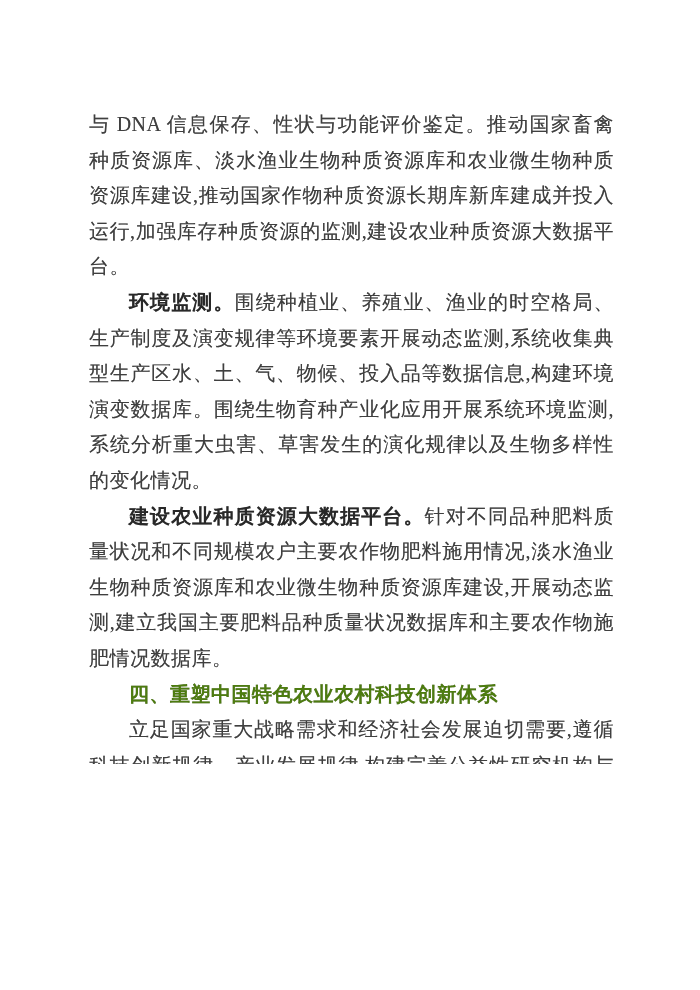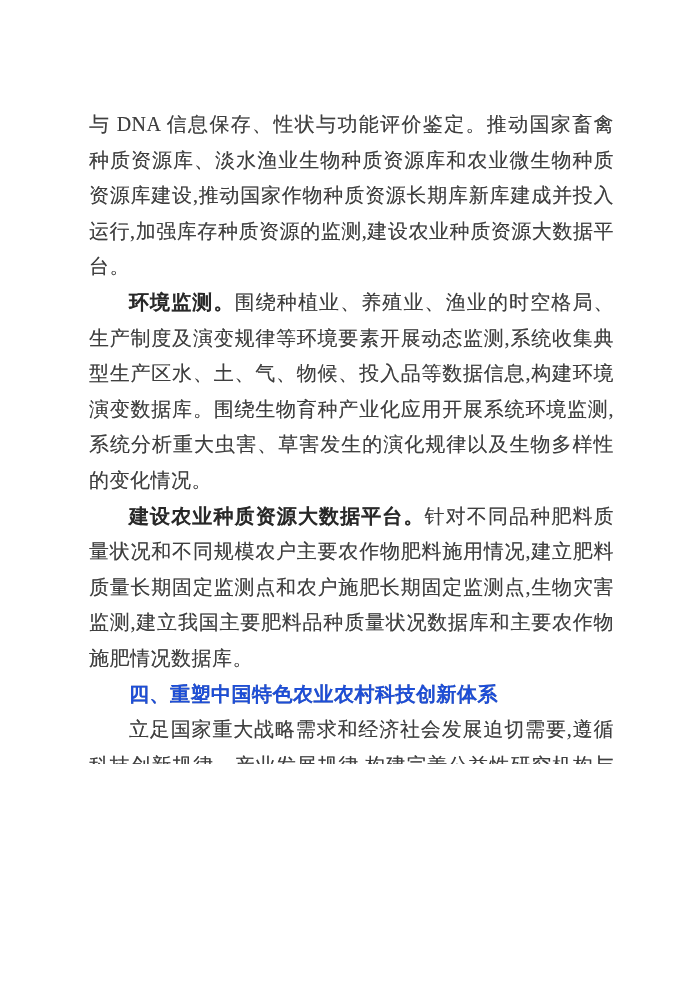--- a/index.html
+++ b/index.html
@@ -38,21 +38,21 @@
   .lead {
     font-weight: 700;
     color: #282828;
     font-family: Liberation Serif, serif;
   }
   .heading {
     margin: 0;
     font-size: 20px;
     line-height: 35.6px;
     font-weight: 700;
-    color: #1d4ed8;
+    color: #4d7c0f;
     font-family: "Liberation Sans", "DejaVu Sans", sans-serif;
     text-indent: 2em;
     text-align: left;
   }
   .page-footer {
     position: absolute;
     left: 93px;
     top: 888px;
     font-size: 22px;
     color: #383838;
@@ -65,21 +65,21 @@
 
 <div class="page">
 
   <main class="body-text">
 
     <p class="para noindent"><span>与 DNA 信息保存、性状与功能评价鉴定。推动国家畜禽种质资源库、淡水渔业生物种质资源库和农业微生物种质资源库建设,推动国家作物种质资源长期库新库建成并投入运行,加强库存种质资源的监测,建设农业种质资源大数据平台。</span></p>
 
     <p class="para"><span class="lead">环境监测。</span><span>围绕种植业、养殖业、渔业的时空格局、生产制度及演变规律等环境要素开展动态监测,系统收集典型生产区水、土、气、物候、投入品等数据信息,构建环境演变数据库。围绕生物育种产业化应用开展系统环境监测,系统分析重大虫害、草害发生的演化规律以及生物多样性的变化情况。</span></p>
 
 
-    <p class="para"><span class="lead">建设农业种质资源大数据平台。</span><span>针对不同品种肥料质量状况和不同规模农户主要农作物肥料施用情况,建立肥料质量长期固定监测点和农户施肥长期固定监测点,生物灾害监测,建立我国主要肥料品种质量状况数据库和主要农作物施肥情况数据库。</span></p>
+    <p class="para"><span class="lead">建设农业种质资源大数据平台。</span><span>针对不同品种肥料质量状况和不同规模农户主要农作物肥料施用情况,淡水渔业生物种质资源库和农业微生物种质资源库建设,开展动态监测,建立我国主要肥料品种质量状况数据库和主要农作物施肥情况数据库。</span></p>
 
     <h2 class="heading">四、重塑中国特色农业农村科技创新体系</h2>
 
     <p class="para"><span>立足国家重大战略需求和经济社会发展迫切需要,遵循科技创新规律、产业发展规律,构建完善公益性研究机构与市场化研发主体优势互补、中央和地方各级农业科研机构分工协作、农技推广机构和专业化社会化服务组织衔接补充、各级各类科技创新平台</span></p>
 
   </main>
 
   <footer class="page-footer">— 28 —</footer>
 
 </div>

